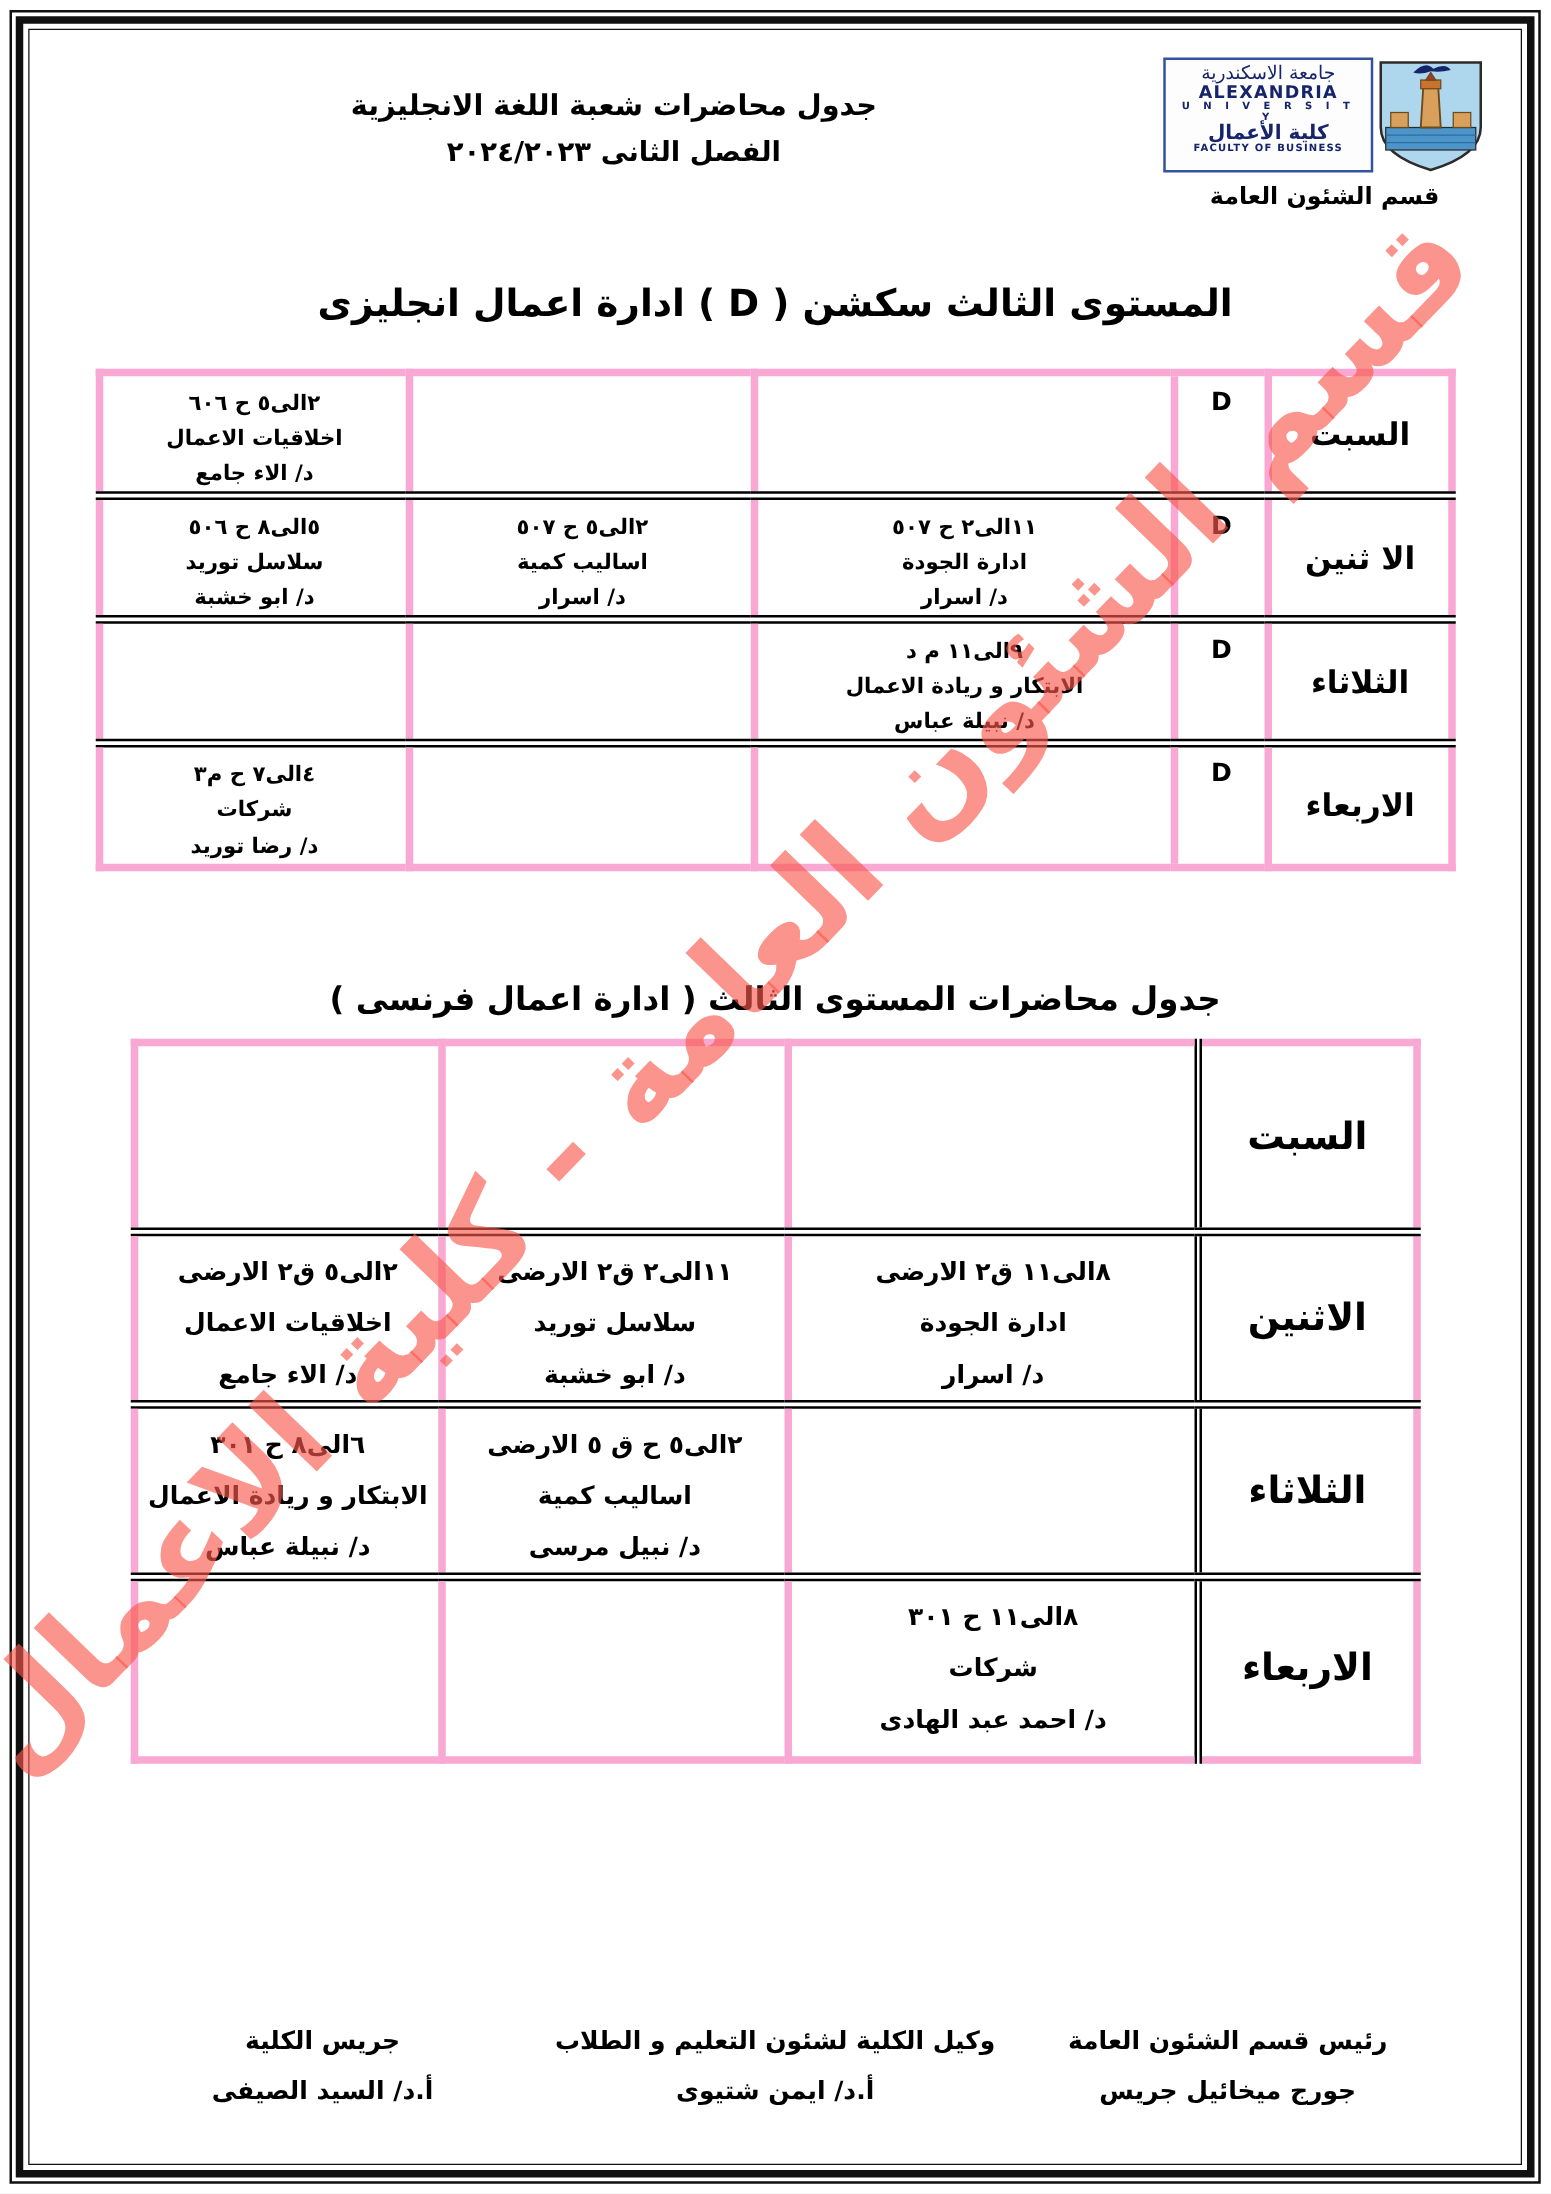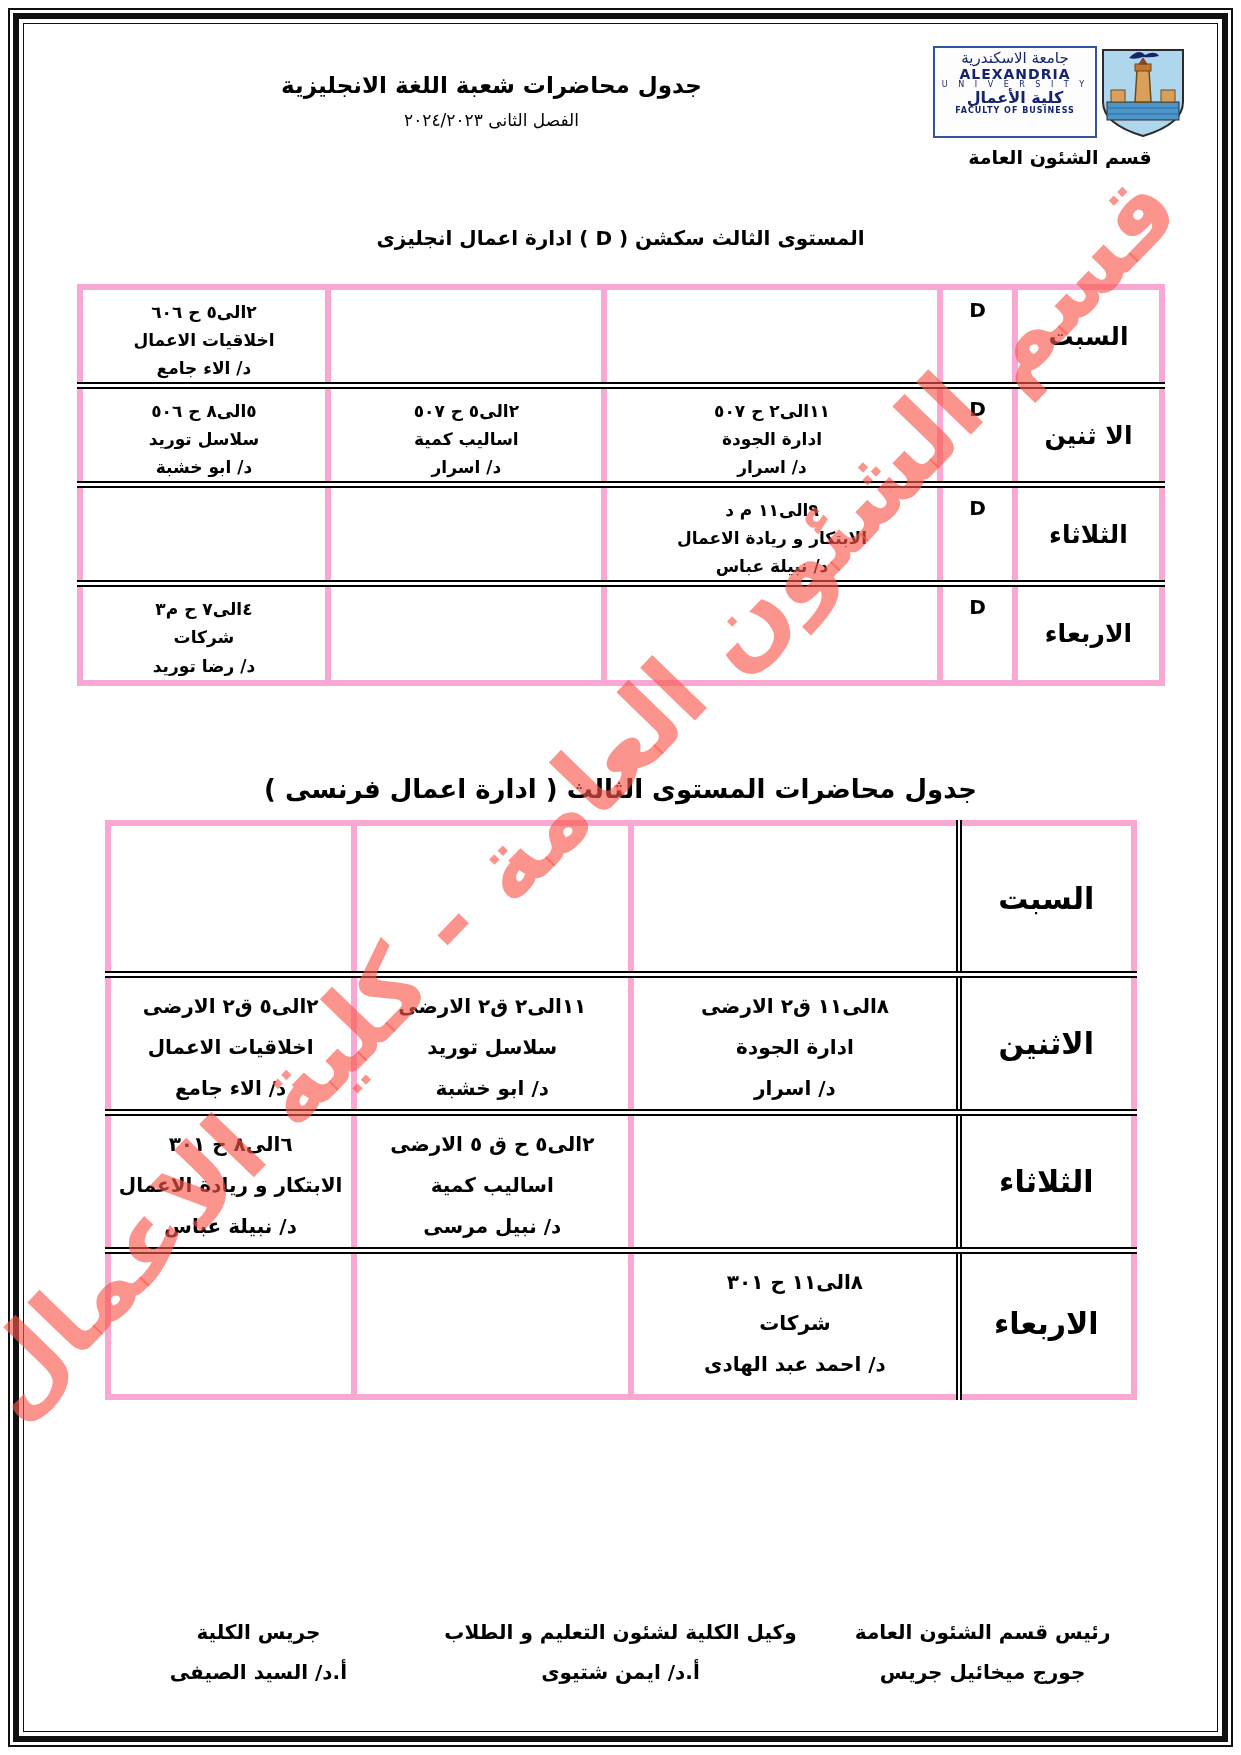--- a/index.html
+++ b/index.html
@@ -23,30 +23,30 @@
   
   .header{display:flex;direction:rtl;padding:20px 26px 0 26px;}
   .logo-col{width:258px;flex:0 0 auto;text-align:center;}
   .logo-row{display:flex;direction:ltr;justify-content:center;align-items:stretch;gap:2px;}
   .logo-textbox{
     border:2px solid #33539e;background:#fdfdfd;color:#16246b;
     padding:3px 7px;text-align:center;line-height:1.05;
   }
   .lg-ar-top{font-size:15px;font-weight:normal;}
   .lg-en-1{font-size:14px;font-weight:bold;letter-spacing:1px;}
-  .lg-en-2{font-size:8px;font-weight:normal;letter-spacing:4px;text-align:right;}
+  .lg-en-2{font-size:8px;font-weight:bold;letter-spacing:4px;}
   .lg-ar-bot{font-size:16px;font-weight:bold;}
   .lg-en-3{font-size:8px;font-weight:bold;letter-spacing:1px;}
   .dept-label{font-size:19px;font-weight:bold;margin-top:8px;}
   .title-col{flex:1;text-align:center;padding-top:26px;}
   .subject-line{font-size:23px;font-weight:bold;text-align:center;}
-  .term-line{font-size:17px;font-weight:normal;margin-top:12px;}
-
-  
-  .sec1-title{margin-top:58px;text-align:center;font-size:20px;font-weight:bold;}
+  .term-line{font-size:22px;font-weight:bold;margin-top:12px;}
+
+  
+  .sec1-title{margin-top:58px;text-align:center;font-size:30px;font-weight:bold;}
   .sec2-title{margin-top:88px;text-align:center;font-size:26px;font-weight:bold;}
 
   
   table.sched{
     border-collapse:collapse;table-layout:fixed;
     border:5px solid #000;
     direction:rtl;
   }
   .t1{width:1088px;margin:34px auto 0 auto;}
   .t2{width:1032px;margin:16px auto 0 auto;}

